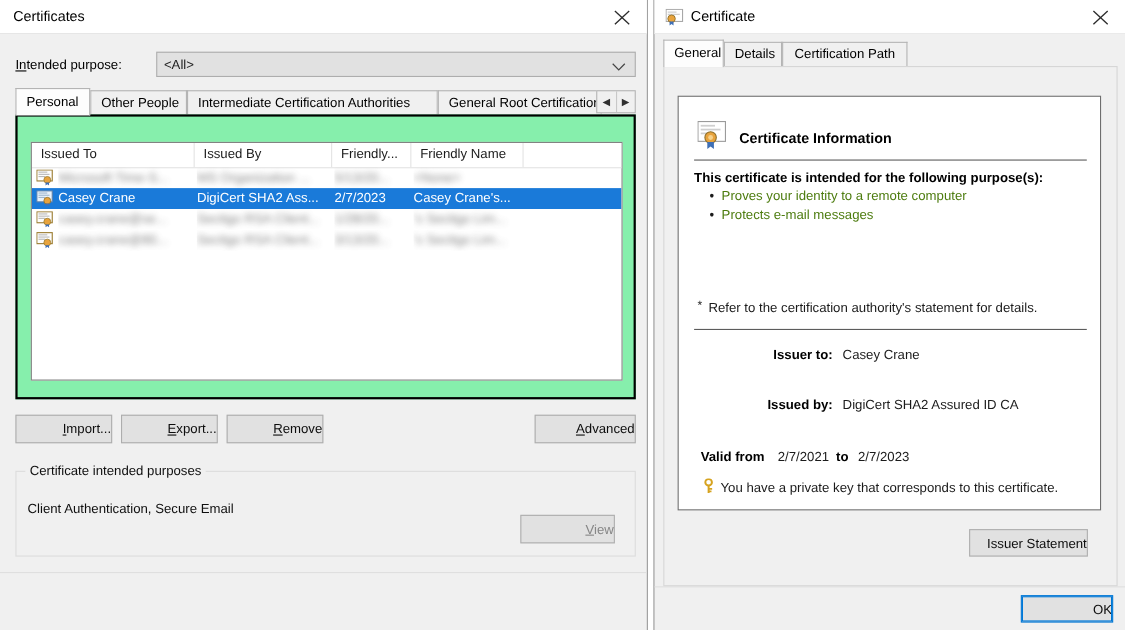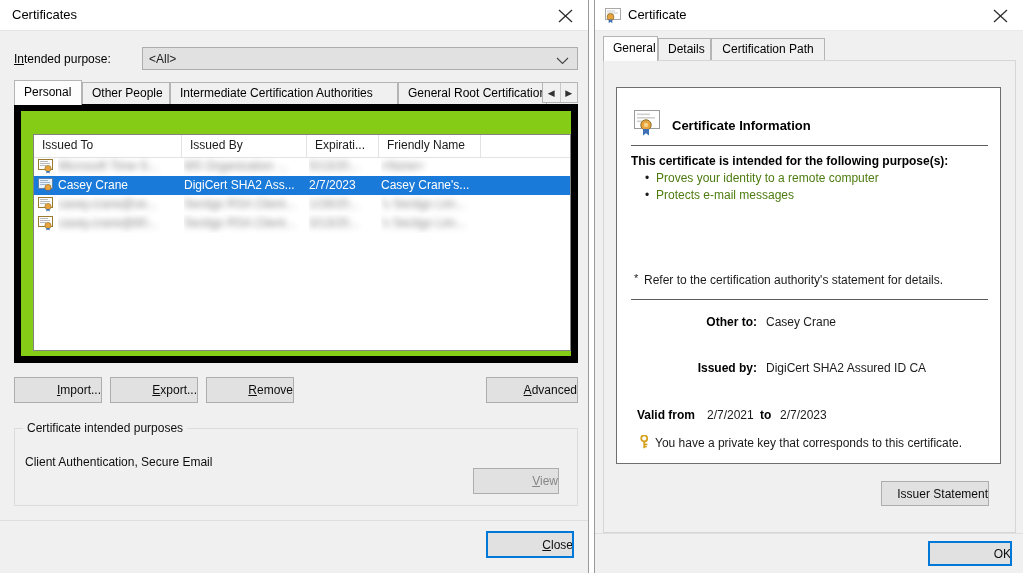--- a/index.html
+++ b/index.html
@@ -154,22 +154,22 @@
     font-size: 9px;
     color: #303030;
     line-height: 1;
   }
   .tabpanel {
     position: absolute;
     left: 0;
     top: 24px;
     right: 0;
     bottom: 0;
-    background: #84cc16;
-    border: 7px solid #000000;
+    background: #86efac;
+    border: 2px solid #000000;
     box-sizing: border-box;
   }
 
   
   .listview {
     position: absolute;
     left: 12px;
     top: 23px;
     width: 538px;
     height: 217px;
@@ -447,21 +447,21 @@
           </div>
       </div>
     </div>
 
     <div class="tabpanel">
 
       <div class="listview">
         <div class="lv-head">
           <div class="lv-th" style="left:0px;   width:148px;">Issued To</div>
           <div class="lv-th" style="left:148px; width:125px;">Issued By</div>
-          <div class="lv-th" style="left:273px; width:72px;">Expirati...</div>
+          <div class="lv-th" style="left:273px; width:72px;">Friendly...</div>
           <div class="lv-th" style="left:345px; width:102px;">Friendly Name</div>
           <div class="lv-th" style="left:447px; width:89px; border-right:none;"></div>
         </div>
 
         <div class="lv-body">
 
           <div class="lv-row" style="top:0px;">
             <svg class="cert-icon" width="16" height="15" viewBox="0 0 16 15">
               <rect x="0.5" y="0.5" width="14" height="10" fill="#fdfdfd" stroke="#9a7b2e"></rect>
               <rect x="2" y="2" width="8" height="1" fill="#b9b9b9"></rect>
@@ -532,21 +532,20 @@
   <button class="btn" style="left:486px; top:377px; width:92px; height:26px;"><span><span class="ul">A</span>dvanced</span></button>
 
   <div class="groupbox">
     <div class="groupbox-title">Certificate intended purposes</div>
     <div class="groupbox-text">Client Authentication, Secure Email</div>
   </div>
 
   <button class="btn disabled" style="left:473px; top:468px; width:86px; height:26px;"><span><span class="ul">V</span>iew</span></button>
 
   <div class="dialog-sep" style="top:520px;"></div>
-  <button class="btn default-focus" style="left:486px; top:531px; width:88px; height:27px;"><span><span class="ul">C</span>lose</span></button>
 </div>
 
 <div class="dialog" id="certificate-dialog">
 
   <div class="titlebar">
     <svg class="title-cert-icon" width="17" height="16" viewBox="0 0 17 16">
       <rect x="0.5" y="0.5" width="15" height="11" fill="#ffffff" stroke="#a8a8a8"></rect>
       <rect x="2" y="2.5" width="8" height="1" fill="#c9c9c9"></rect>
       <rect x="2" y="4.5" width="11" height="1" fill="#c9c9c9"></rect>
       <circle cx="5.5" cy="9" r="3.4" fill="#e8a33d" stroke="#8e6f28" stroke-width=".8"></circle>
@@ -591,21 +590,21 @@
           <li>Protects e-mail messages</li>
         </ul>
 
         <div class="footnote">
           <span class="star">*</span>
           <span style="margin-left:10px;">Refer to the certification authority's statement for details.</span>
         </div>
 
         <div class="hr-rule" style="left:14px; top:211px; width:357px;"></div>
 
-        <div class="detail-label" style="left:20px; top:227px; width:120px;">Other to:</div>
+        <div class="detail-label" style="left:20px; top:227px; width:120px;">Issuer to:</div>
         <div class="detail-value" style="left:149px; top:227px;">Casey Crane</div>
 
         <div class="detail-label" style="left:20px; top:273px; width:120px;">Issued by:</div>
         <div class="detail-value" style="left:149px; top:273px;">DigiCert SHA2 Assured ID CA</div>
 
         <div class="detail-label" style="left:20px; top:320px;">Valid from</div>
         <div class="detail-value" style="left:90px; top:320px;">2/7/2021</div>
         <div class="bold-line" style="left:143px; top:320px;">to</div>
         <div class="detail-value" style="left:163px; top:320px;">2/7/2023</div>
 

